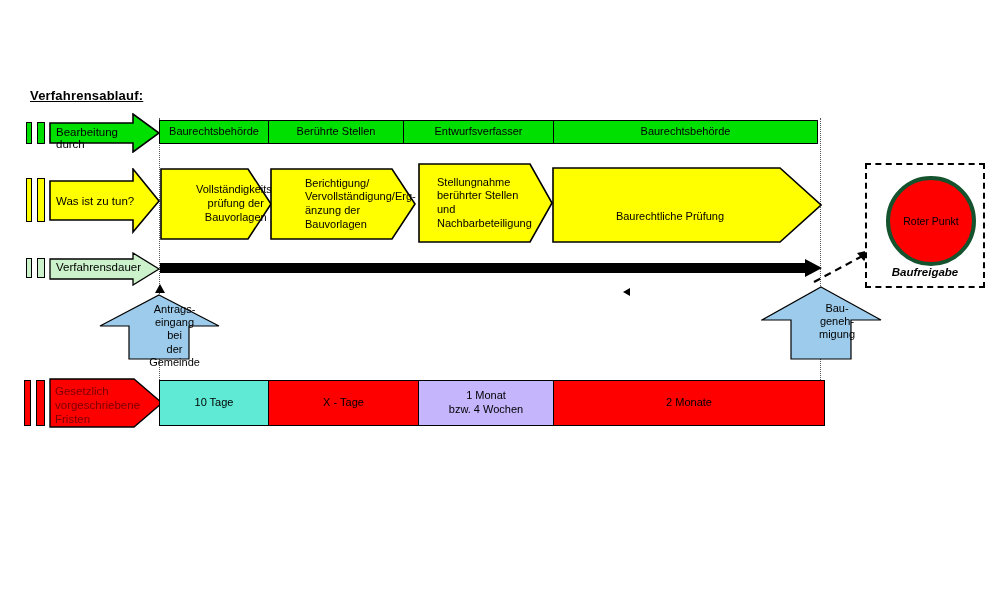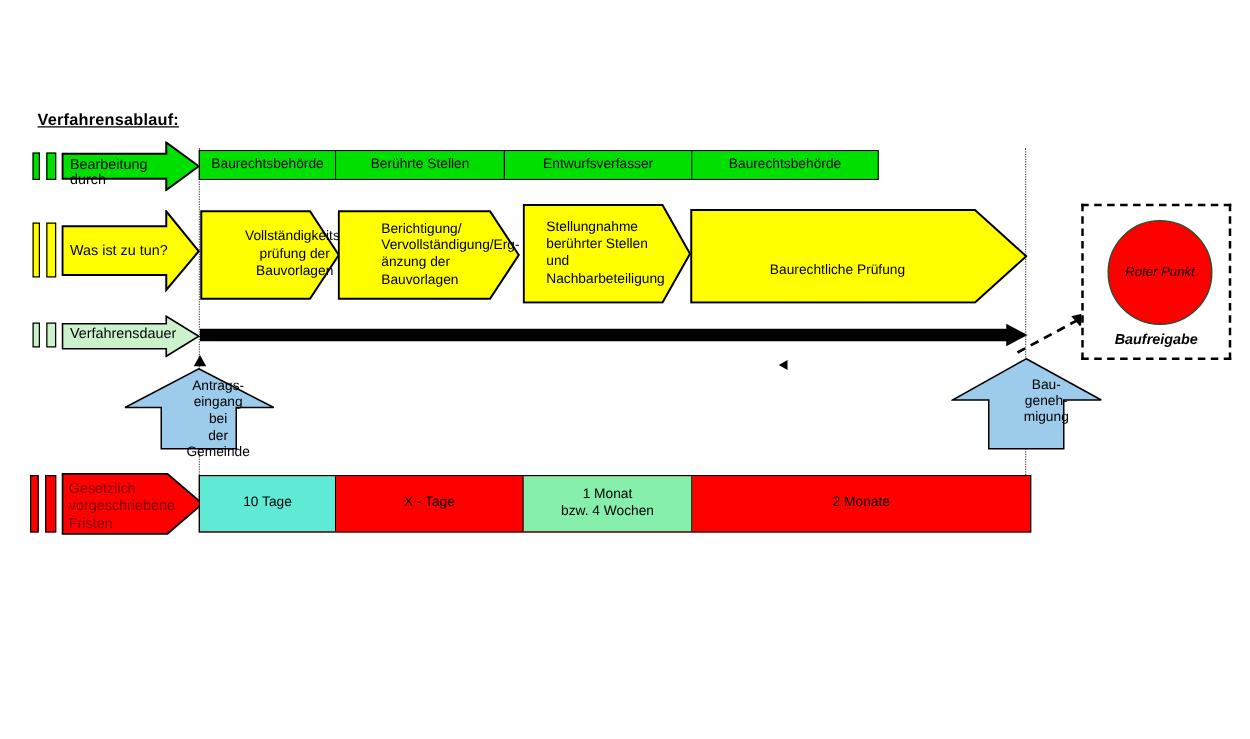--- a/index.html
+++ b/index.html
@@ -103,27 +103,26 @@
 
   
   #rp-box {
     box-sizing: border-box;
     border: 2.5px dashed #000;
     background: #fff;
   }
   #rp-circle {
     border-radius: 50%;
     background: #ff0000;
-    border: 1px solid #14532d;
+    border: 4px solid #14532d;
     display: flex;
     align-items: center;
     justify-content: center;
     font-size: 10.5px;
     color: #000;
-    font-style: italic;
   }
   #rp-caption {
     font-size: 11.5px;
     font-weight: bold;
     font-style: italic;
     color: #000;
     text-align: center;
   }
 
   
@@ -140,21 +139,21 @@
   <div class="abs vdot" style="left:820px; top:118px; height:294px;"></div>
 
   <div class="abs tick" style="left:26px; top:122px; width:6px; height:22px; background:#00e000;"></div>
   <div class="abs tick" style="left:37px; top:122px; width:8px; height:22px; background:#00e000;"></div>
 
   <svg class="abs" style="left:49px; top:113px;" width="112" height="40">
     <polygon points="1,10 84,10 84,1 110,20 84,39 84,30 1,30" fill="#00e000" stroke="#000" stroke-width="1.6"></polygon>
   </svg>
   <div class="abs" style="left:56px; top:126px; width:80px; font-size:11.5px; color:#000;">Bearbeitung durch</div>
 
-  <div class="abs band-wrap" style="left:159px; top:120px; width:544px; height:24px; background:#00e000;">
+  <div class="abs band-wrap" style="left:159px; top:120px; width:659px; height:24px; background:#00e000;">
     <div class="band-cell" style="width:109px; border-left:none; background:#00e000;">Baurechtsbehörde</div>
     <div class="band-cell" style="width:135px; border-left:none; background:#00e000;">Berührte Stellen</div>
     <div class="band-cell" style="width:150px; border-left:none; background:#00e000;">Entwurfsverfasser</div>
     <div class="band-cell" style="flex:1; border-left:none; border-right:none; background:#00e000;">Baurechtsbehörde</div>
   </div>
 
   <div class="abs tick" style="left:26px; top:178px; width:6px; height:44px; background:#ffff00;"></div>
   <div class="abs tick" style="left:37px; top:178px; width:8px; height:44px; background:#ffff00;"></div>
   <svg class="abs" style="left:49px; top:168px;" width="112" height="66">
     <polygon points="1,13 84,13 84,1 110,33 84,64 84,52 1,52" fill="#ffff00" stroke="#000" stroke-width="1.6"></polygon>
@@ -246,18 +245,18 @@
   <svg class="abs" style="left:49px; top:378px;" width="115" height="50">
     <polygon points="1,1 85,1 85,1 113,25 85,49 1,49" fill="#ff0000" stroke="#000" stroke-width="1.4"></polygon>
   </svg>
   <div class="abs" style="left:55px; top:384px; width:82px; font-size:11.5px; line-height:1.22; color:#7a0000; white-space:pre-line;">Gesetzlich
 vorgeschriebene
 Fristen</div>
 
   <div class="abs band-wrap" style="left:159px; top:380px; width:666px; height:46px; background:#ff0000;">
     <div class="band-cell" style="width:109px; border-left:none; background:#5eead4;">10 Tage</div>
     <div class="band-cell" style="width:150px; border-left:none; background:#ff0000;">X - Tage</div>
-    <div class="band-cell" style="width:135px; border-left:none; background:#86efac; white-space:pre-line;text-align:center;">1 Monat
+    <div class="band-cell" style="width:135px; border-left:none; background:#c4b5fd; white-space:pre-line;text-align:center;">1 Monat
 bzw. 4 Wochen</div>
     <div class="band-cell" style="flex:1; border-left:none; border-right:none; background:#ff0000;">2 Monate</div>
   </div>
 
 </div>
 
 </body></html>

